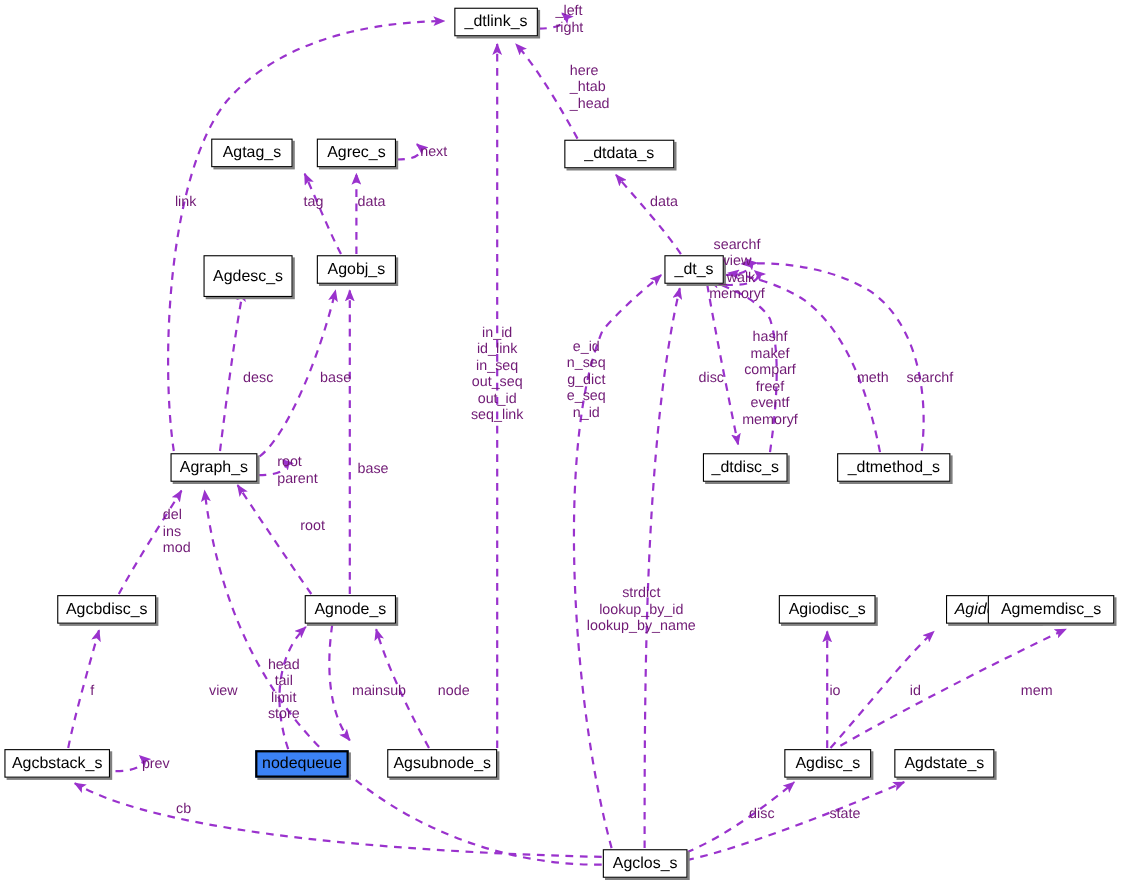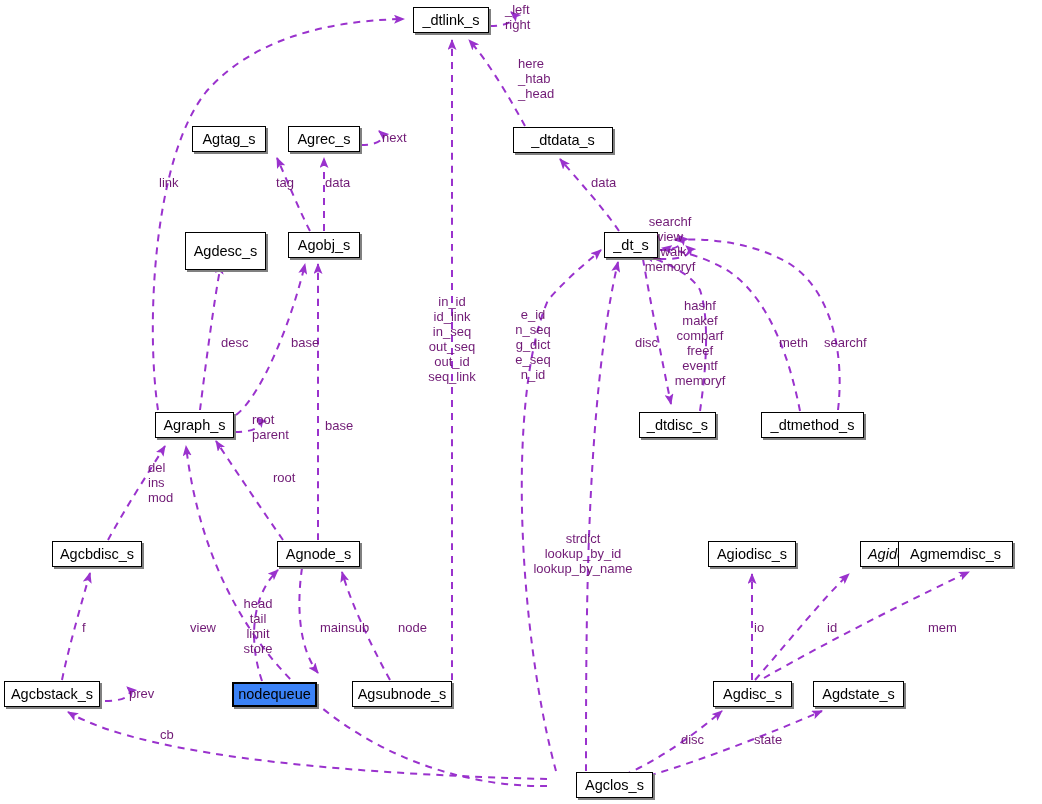--- a/index.html
+++ b/index.html
@@ -143,21 +143,21 @@
       <div class="node" style="left: 52px; top: 541px; width: 90px; height: 26px;">Agcbdisc_s</div>
       <div class="node" style="left: 277px; top: 541px; width: 83px; height: 26px;">Agnode_s</div>
       <div class="node" style="left: 708px; top: 541px; width: 88px; height: 26px;">Agiodisc_s</div>
       <div class="node" style="left: 860px; top: 541px; width: 86px; height: 26px; font-style: italic;">Agiddisc_s</div>
       <div class="node" style="left: 898px; top: 541px; width: 115px; height: 26px;">Agmemdisc_s</div>
       <div class="node" style="left: 4px; top: 681px; width: 96px; height: 26px;">Agcbstack_s</div>
       <div class="node highlight" style="left: 232px; top: 682px; width: 85px; height: 25px;">nodequeue</div>
       <div class="node" style="left: 352px; top: 681px; width: 100px; height: 26px;">Agsubnode_s</div>
       <div class="node" style="left: 713px; top: 681px; width: 79px; height: 26px;">Agdisc_s</div>
       <div class="node" style="left: 813px; top: 681px; width: 91px; height: 26px;">Agdstate_s</div>
-      <div class="node" style="left: 548px; top: 772px; width: 77px; height: 26px; margin-left: 28px;">Agclos_s</div>
+      <div class="node" style="left: 548px; top: 772px; width: 77px; height: 26px;">Agclos_s</div>
     </div>
 
   <div id="labels">
       <div class="edge-label l" style="left: 505px; top: 2px;">_left
 right</div>
       <div class="edge-label l" style="left: 518px; top: 56px;">here
 _htab
 _head</div>
       <div class="edge-label l" style="left: 382px; top: 130px;">next</div>
       <div class="edge-label l" style="left: 159px; top: 175px;">link</div>

